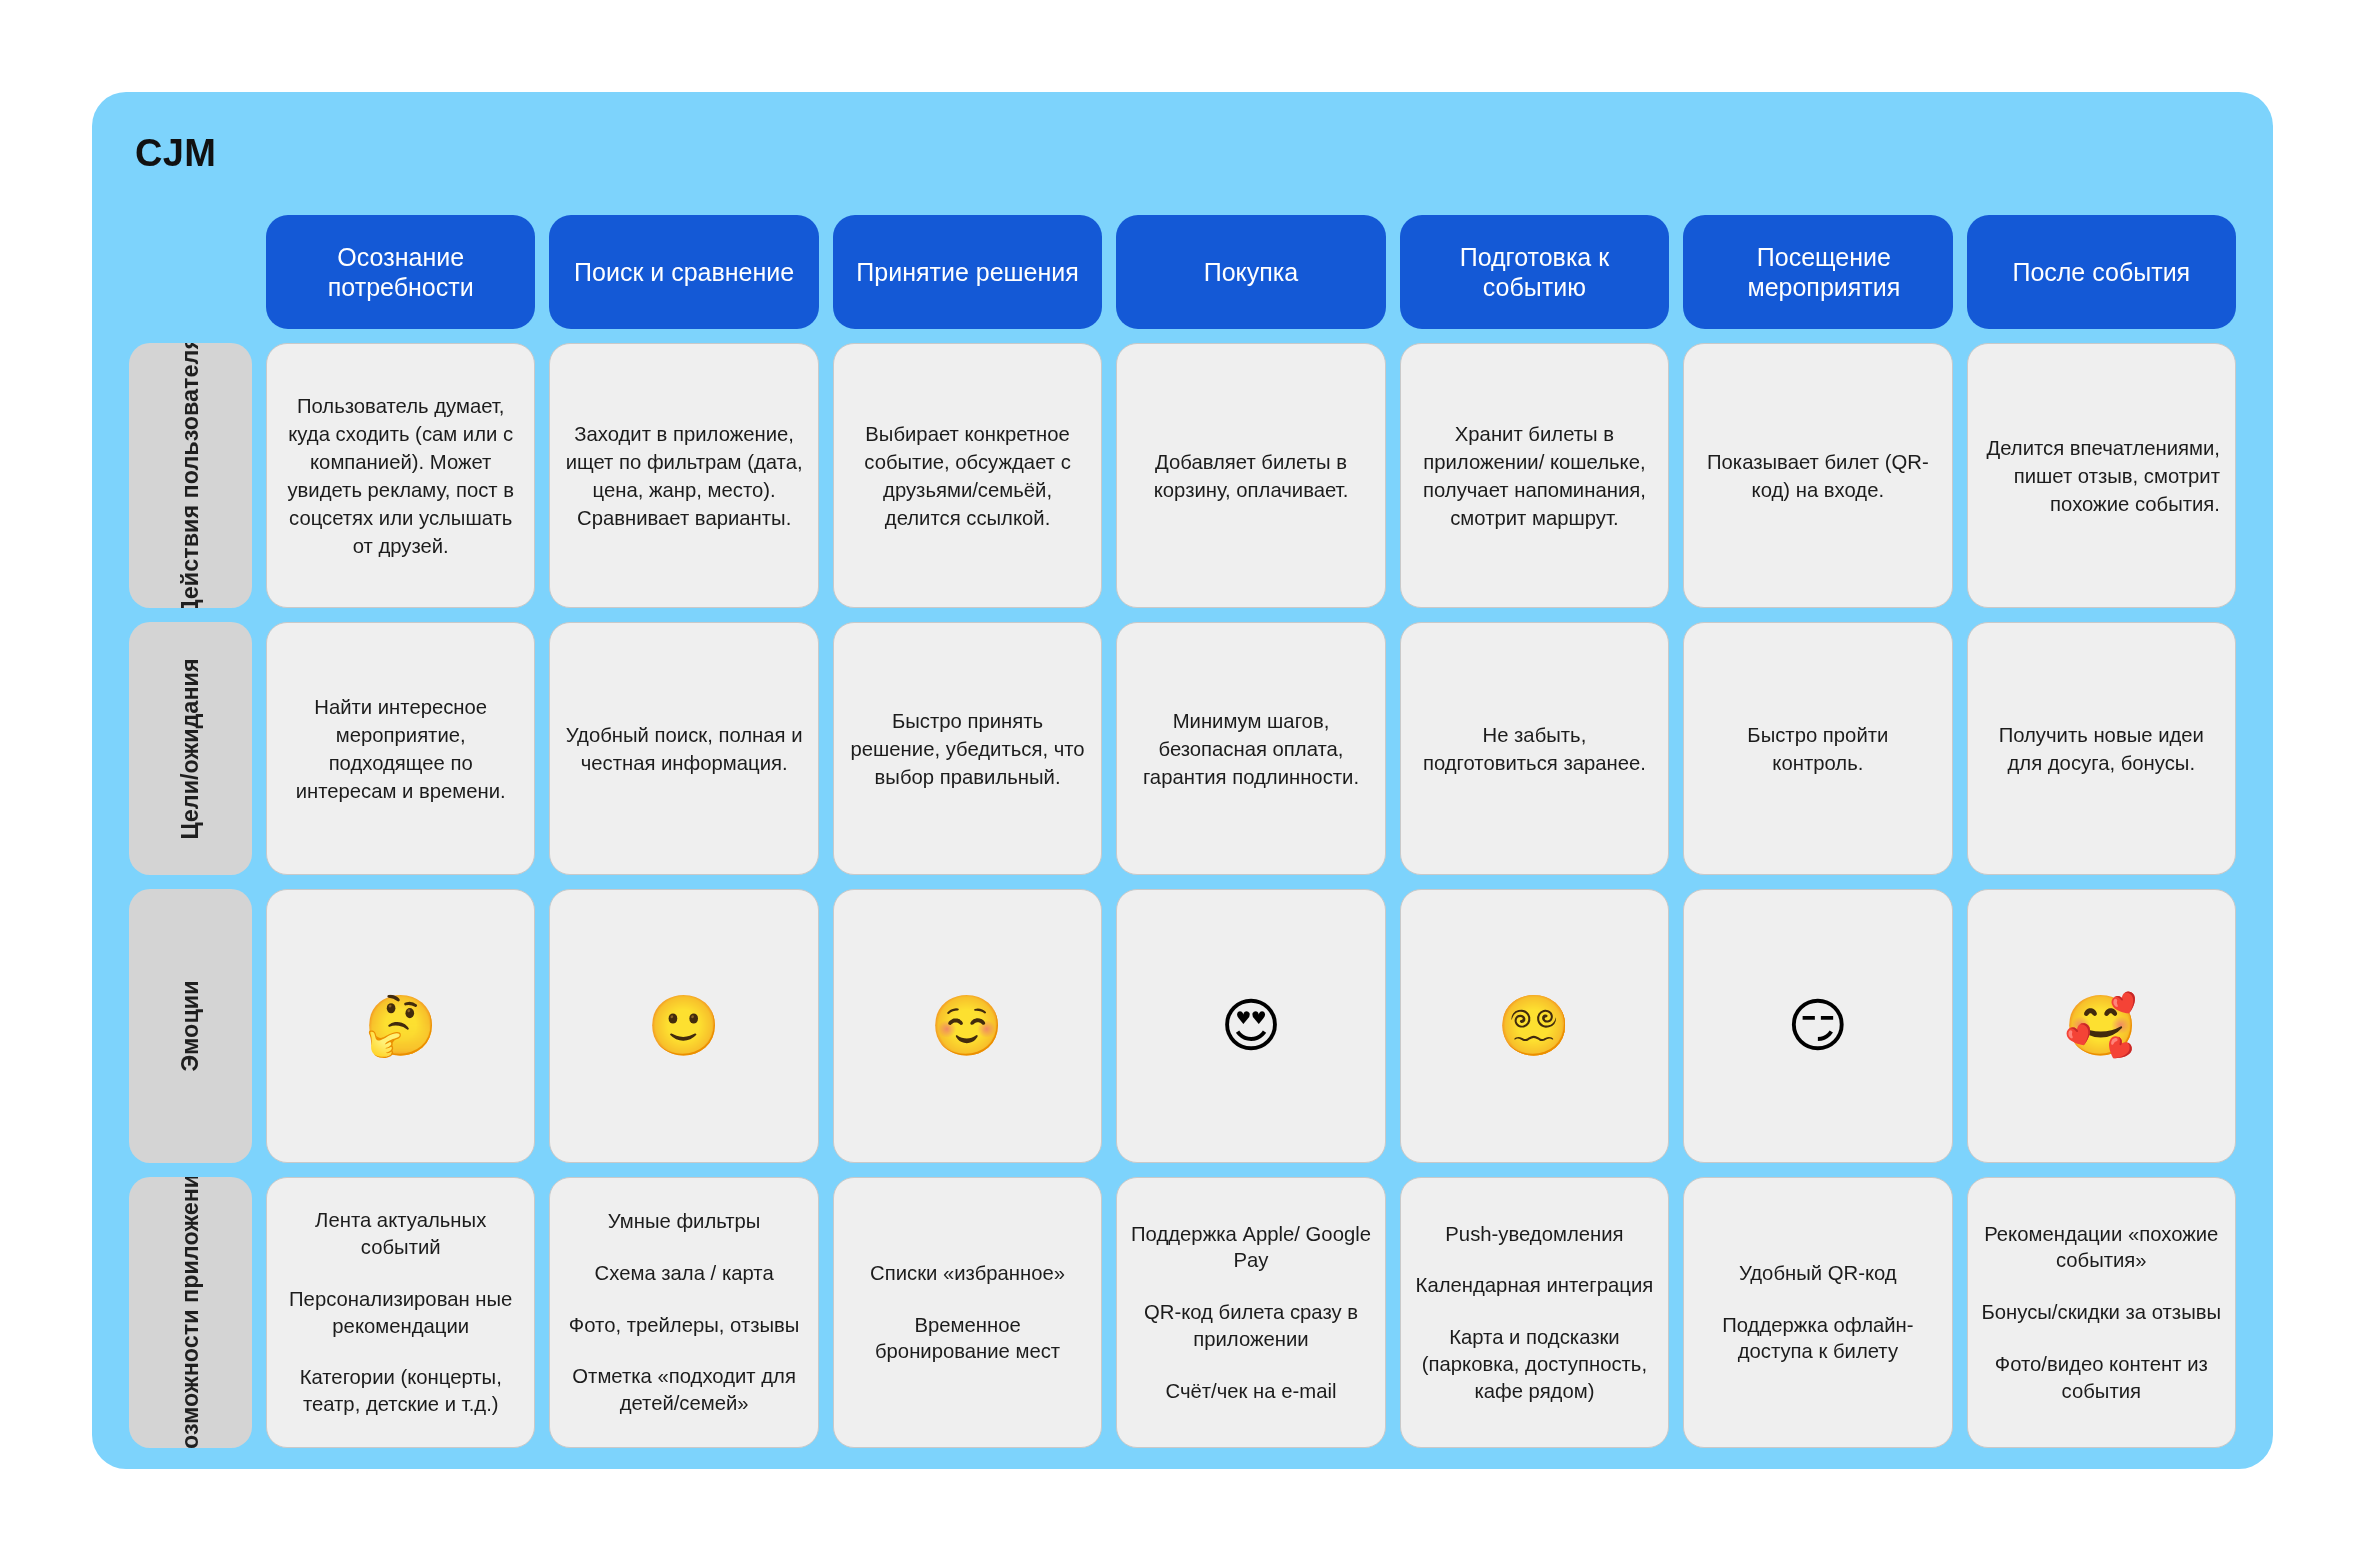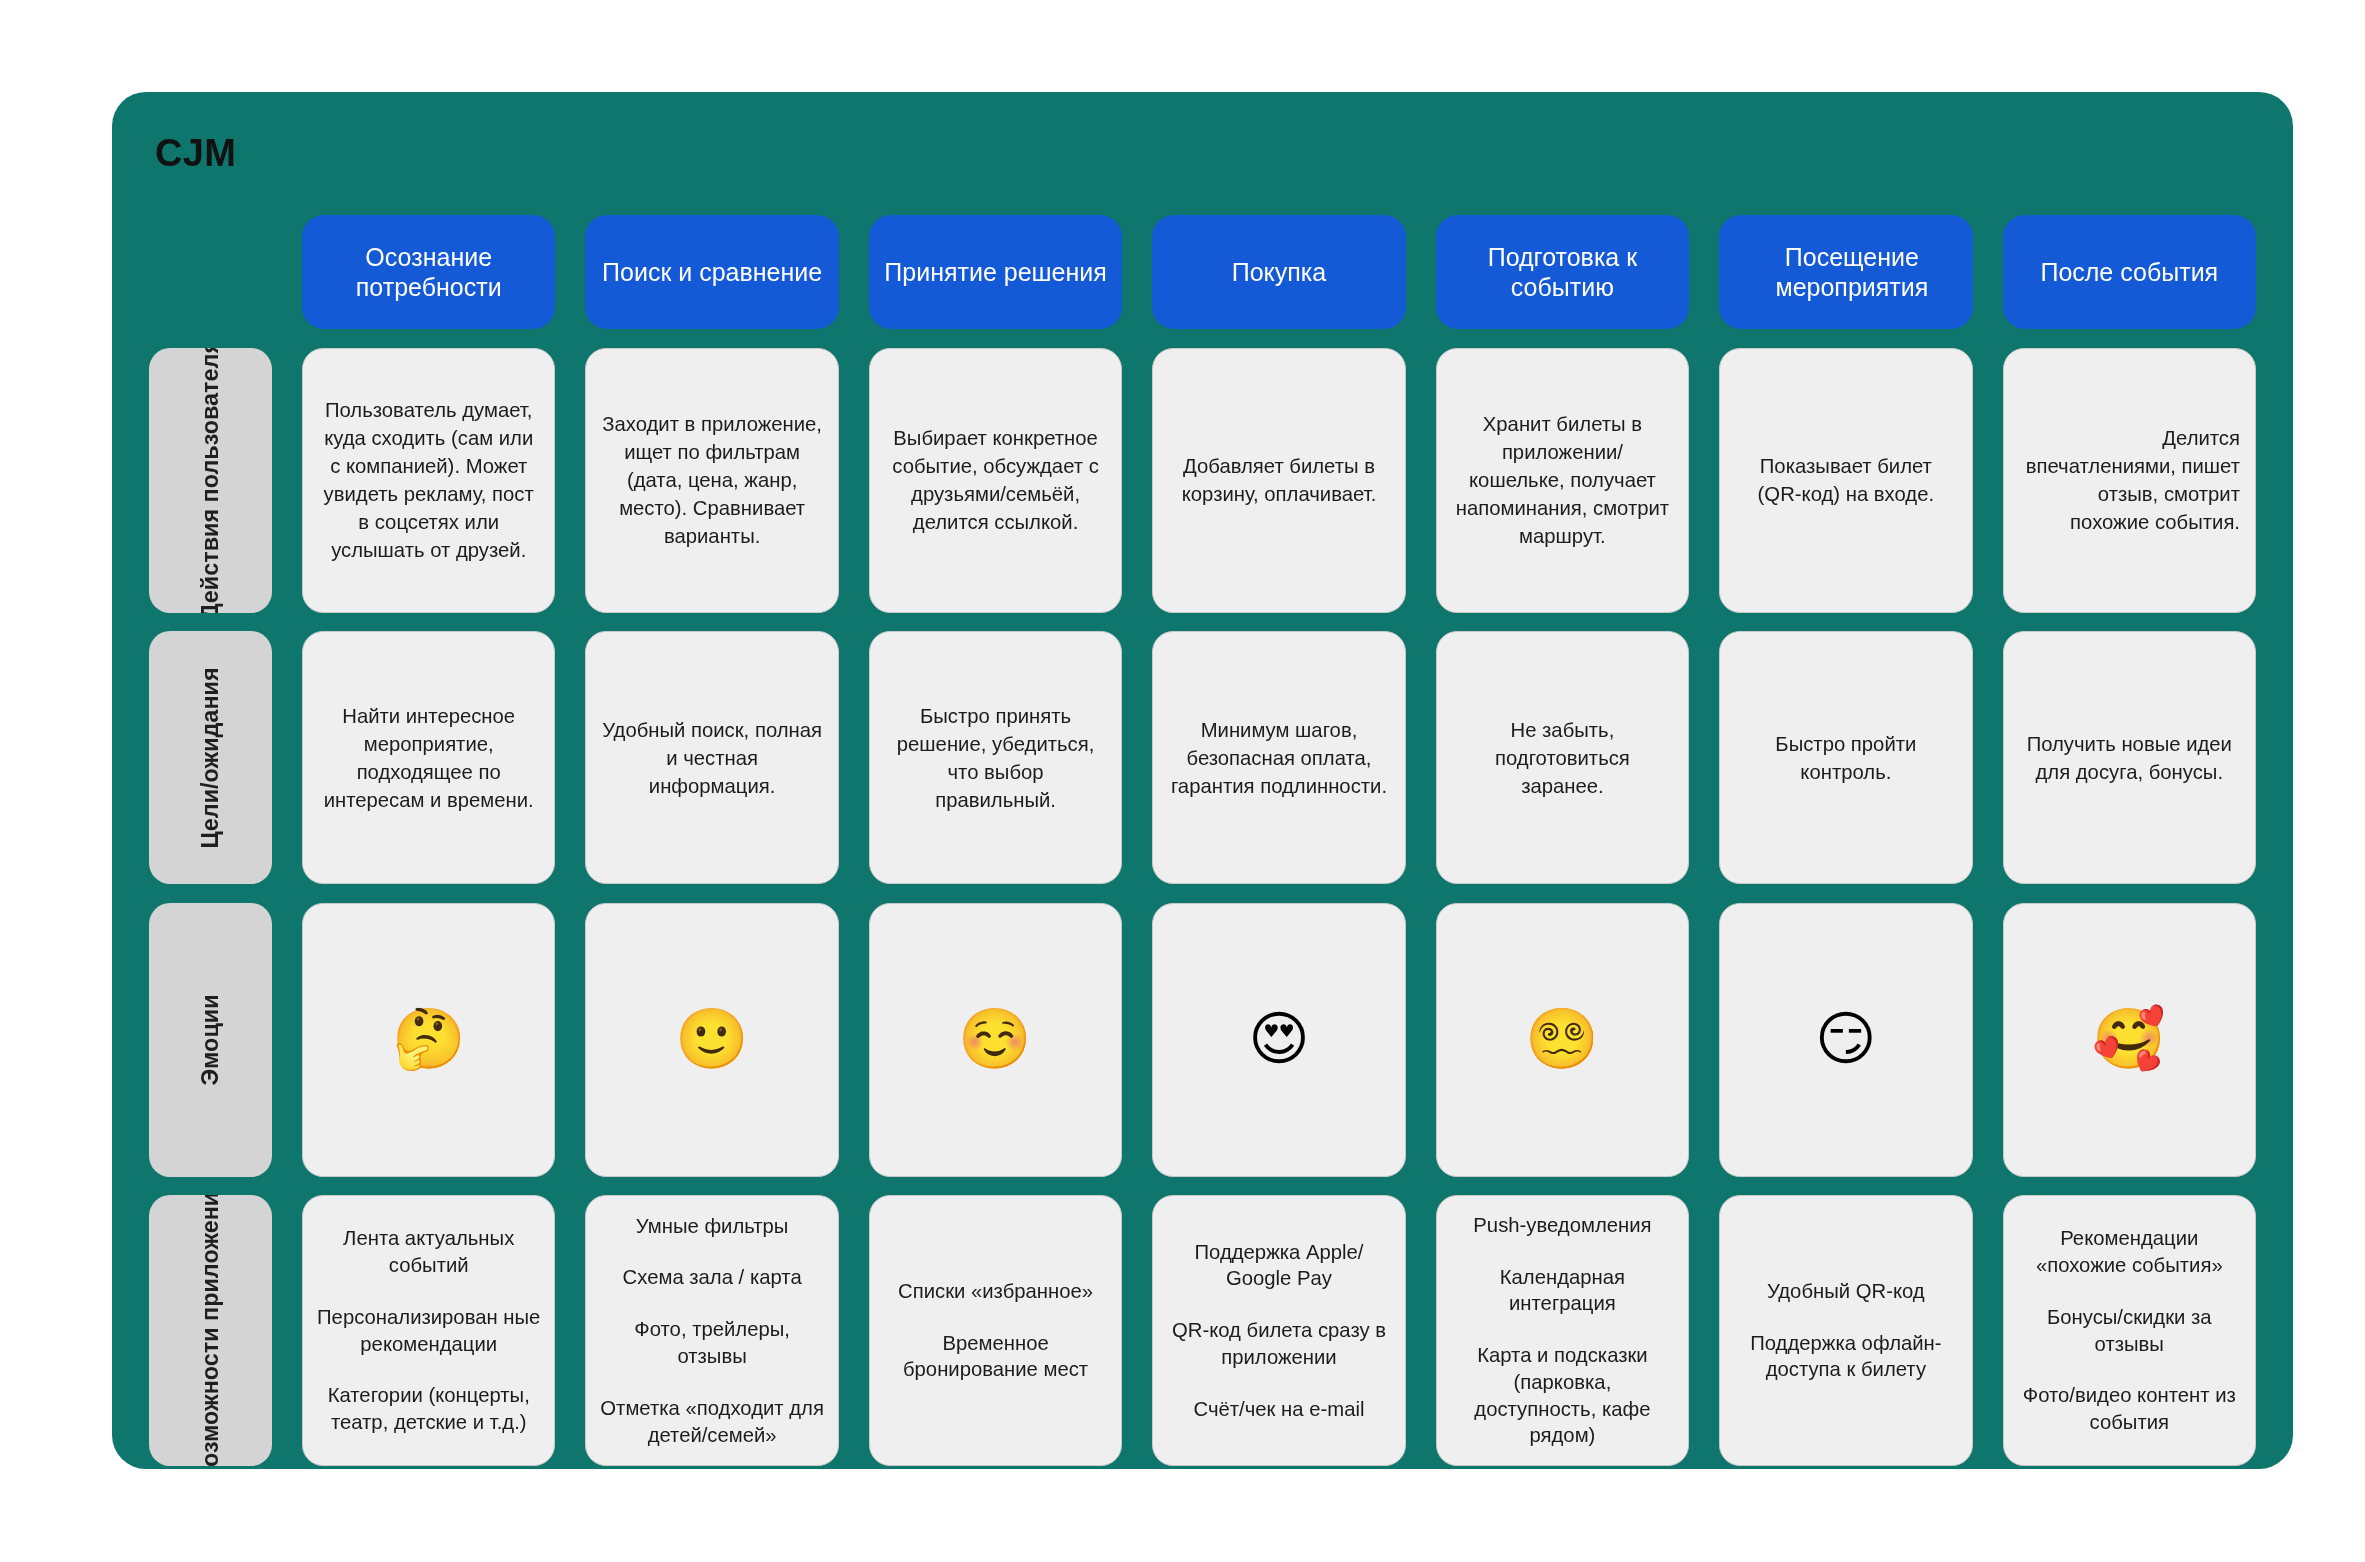--- a/index.html
+++ b/index.html
@@ -14,24 +14,23 @@
     -webkit-font-smoothing: antialiased;
   }
 
   
   #board {
     position: absolute;
     left: 92px;
     top: 92px;
     width: 2181px;
     height: 1377px;
-    background: #0f766e;
+    background: #7dd3fc;
     border-radius: 34px;
     box-sizing: border-box;
-    margin-left: 20px;
   }
 
   #board-title {
     position: absolute;
     left: 43px;
     top: 40px;
     font-size: 38px;
     font-weight: 700;
     color: #111111;
     letter-spacing: 0.3px;
@@ -42,20 +41,21 @@
     position: absolute;
     left: 37px;
     top: 123px;
     width: 2107px;
     height: 1226px;
     display: grid;
     grid-template-columns: 123px repeat(7, 1fr);
     grid-template-rows: 114px 265px 253px 274px 271px;
     column-gap: 30px;
     row-gap: 18.5px;
+    gap: 14px;
   }
 
   
   .stage-chip {
     grid-row: 1;
     background: #1459d6;
     border-radius: 22px;
     display: flex;
     align-items: center;
     justify-content: center;

